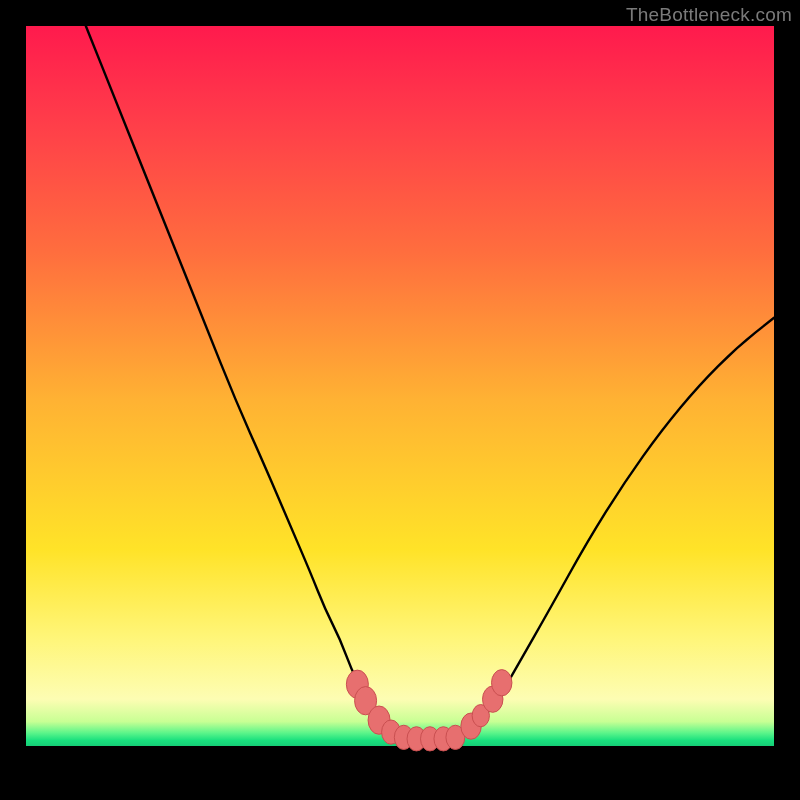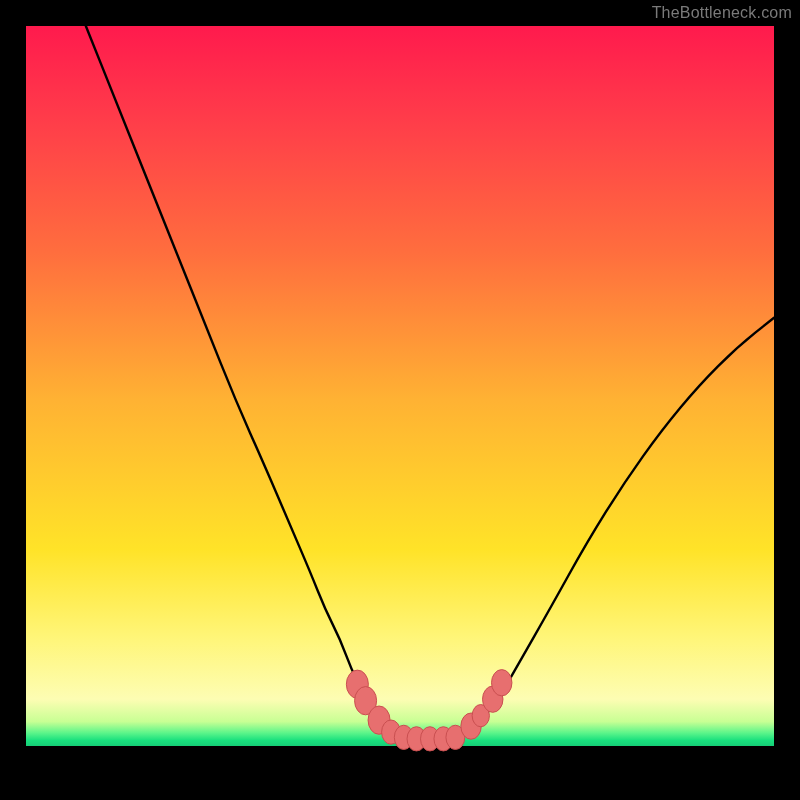--- a/index.html
+++ b/index.html
@@ -49,21 +49,21 @@
     top: 26px;
     width: 748px;
     height: 748px;
     overflow: visible;
   }
   .watermark {
     position: absolute;
     top: 4px;
     right: 8px;
     color: #7a7a7a;
-    font-size: 16px;
+    font-size: 19px;
     letter-spacing: 0.2px;
     font-weight: 400;
   }
 </style>
 </head>
 <body>
 
 <div class="frame">
   <div class="plot"></div>
 

